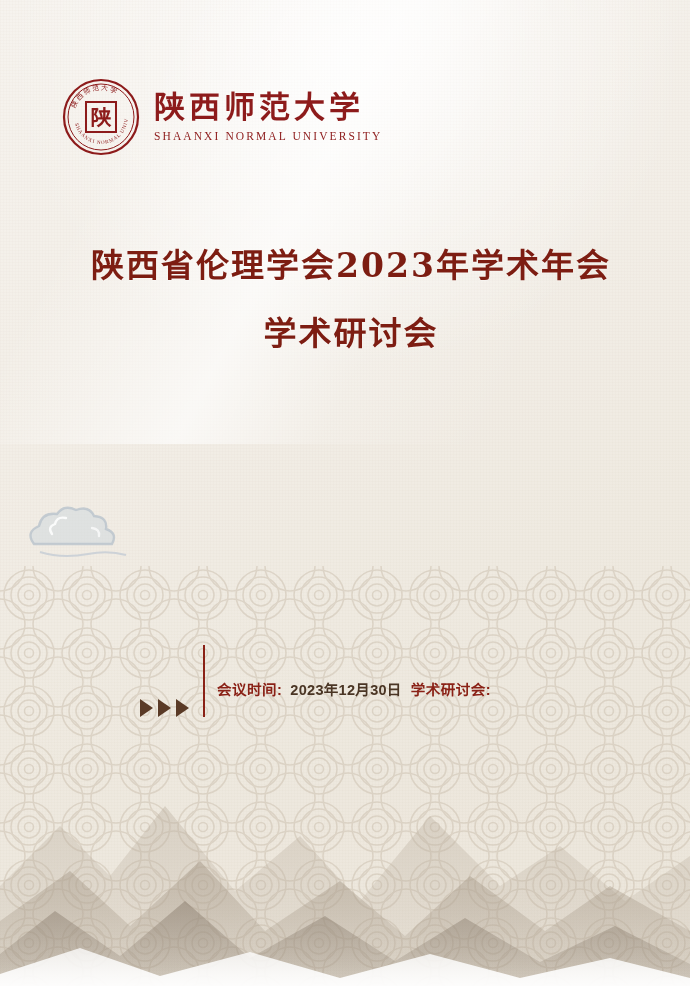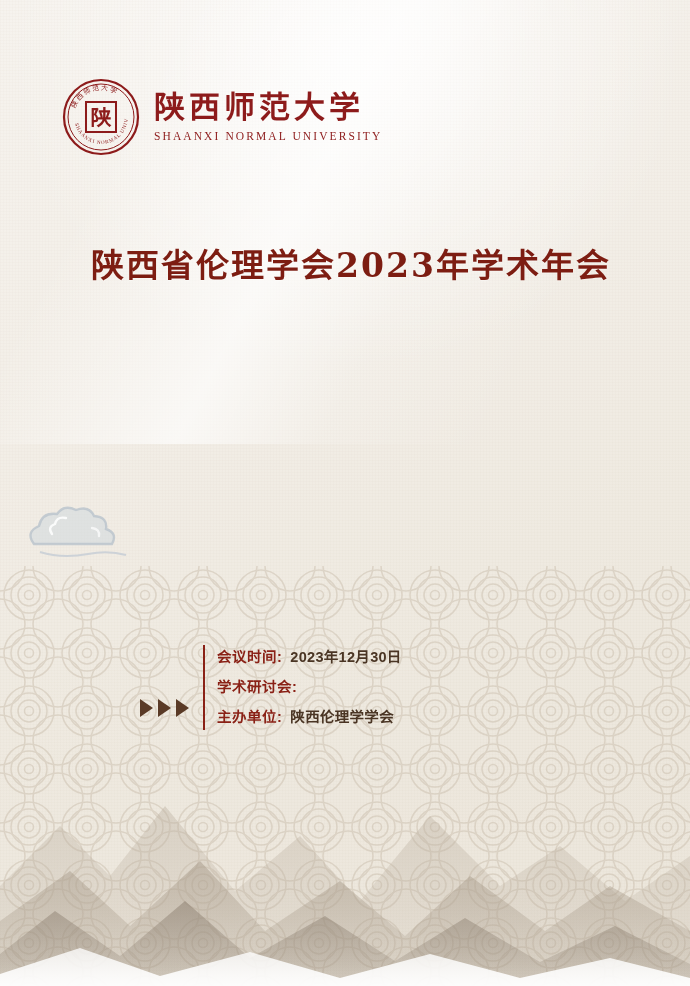--- a/index.html
+++ b/index.html
@@ -159,23 +159,23 @@
     border-left: 13px solid #5a3a26;
   }
   .info-rule {
     width: 2px;
     align-self: stretch;
     background: #8a2116;
     margin-right: 12px;
   }
   .info-rows {
     display: flex;
-    flex-direction: column;
     gap: 9px;
     padding: 2px 0;
+    margin-top: 33px;
   }
   .info-row {
     display: flex;
     align-items: baseline;
     font-size: 14.5px;
     line-height: 21px;
     white-space: nowrap;
   }
   .info-label {
     color: #8a2116;
@@ -282,43 +282,40 @@
       </svg>
     </div>
     <div class="logo-text">
       <div class="logo-cn">陕西师范大学</div>
       <div class="logo-en">SHAANXI NORMAL UNIVERSITY</div>
     </div>
   </div>
 
   <div class="title-block">
     <div class="title-line">陕西省伦理学会2023年学术年会</div>
+    <div class="title-line">学术研讨会</div>
   </div>
 
   <div class="info-block">
     <div class="arrows">
       <span class="arrow"></span>
       <span class="arrow"></span>
       <span class="arrow"></span>
     </div>
     <div class="info-rule"></div>
     <div class="info-rows">
 
       <div class="info-row">
         <span class="info-label">会议时间:</span>
         <span class="info-value">2023年12月30日</span>
       </div>
 
       <div class="info-row">
         <span class="info-label">学术研讨会:</span>
       </div>
 
-      <div class="info-row">
-        <span class="info-label">主办单位:</span>
-        <span class="info-value">陕西伦理学学会</span>
-      </div>
 
 
 
     </div>
   </div>
 
 </div>
 
 </body></html>

